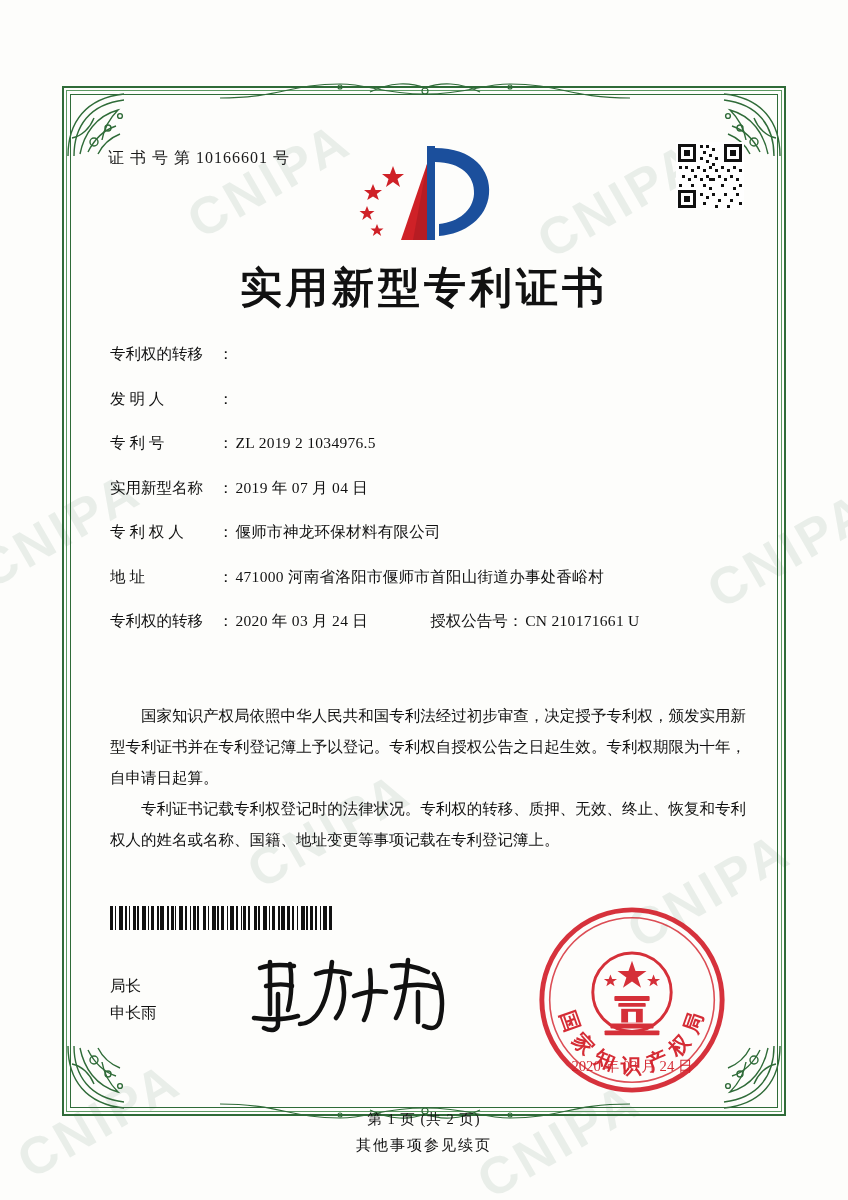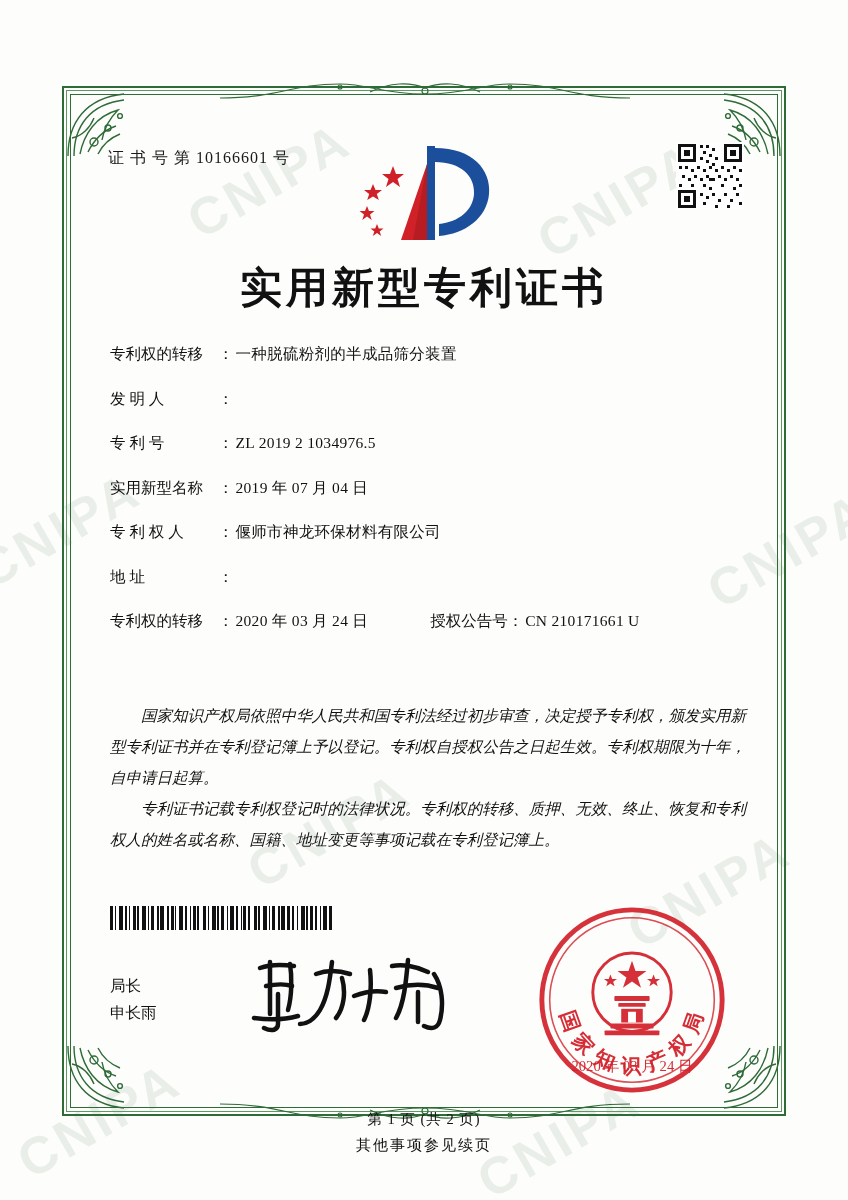--- a/index.html
+++ b/index.html
@@ -181,21 +181,20 @@
 
   .para {
     position: absolute;
     left: 14px;
     width: 636px;
     font-size: 15.5px;
     line-height: 31px;
     color: #111;
     text-align: justify;
     text-indent: 2em;
-    font-style: italic;
   }
   .para.p1 { top: 580px; }
   .para.p2 { top: 673px; }
 
   
   .barcode {
     position: absolute;
     left: 14px;
     top: 786px;
     width: 232px;
@@ -454,21 +453,20 @@
       </svg>
     </div>
 
     <div class="doc-title">实用新型专利证书</div>
 
     <div class="fields">
 
       <div class="field-row">
         <span class="field-label">专利权的转移</span>
         <span class="field-colon">：</span>
-        <span class="field-value">一种脱硫粉剂的半成品筛分装置</span>
       </div>
 
       <div class="field-row">
         <span class="field-label spread">发 明 人</span>
         <span class="field-colon">：</span>
       </div>
 
       <div class="field-row">
         <span class="field-label spread">专 利 号</span>
         <span class="field-colon">：</span>
@@ -483,20 +481,21 @@
 
       <div class="field-row">
         <span class="field-label spread">专 利 权 人</span>
         <span class="field-colon">：</span>
         <span class="field-value">偃师市神龙环保材料有限公司</span>
       </div>
 
       <div class="field-row">
         <span class="field-label spread">地 址</span>
         <span class="field-colon">：</span>
+        <span class="field-value">471000 河南省洛阳市偃师市首阳山街道办事处香峪村</span>
       </div>
 
       <div class="field-row dual">
         <span class="field-label">专利权的转移</span>
         <span class="field-colon">：</span>
         <span class="field-value">2020 年 03 月 24 日</span>
         <span class="pub-second-label">授权公告号</span>
         <span class="field-colon">：</span>
         <span class="field-value">CN 210171661 U</span>
       </div>

